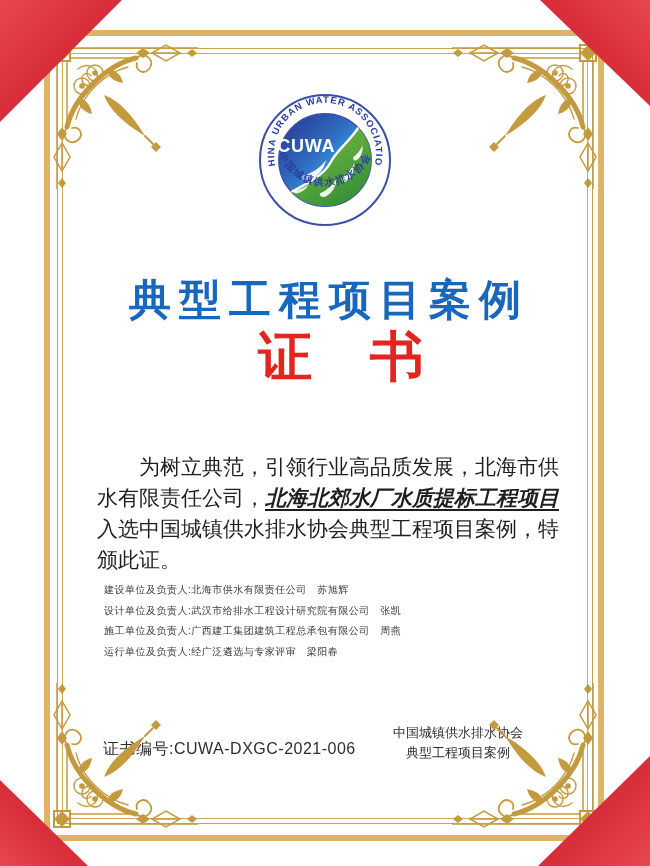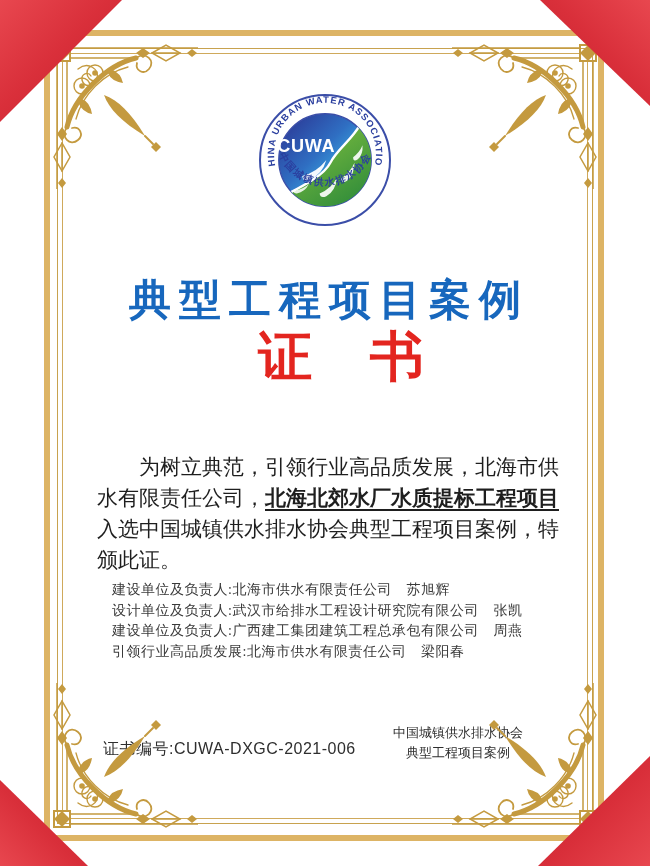--- a/index.html
+++ b/index.html
@@ -39,25 +39,25 @@
           width:134px; height:134px; z-index:3; }
   .title { position:absolute; top:244px; left:0; width:100%; text-align:center;
            font-size:42px; font-weight:bold; color:#1767bd; letter-spacing:8px;
            text-indent:8px; z-index:3;margin-top:28px; }
   .subtitle { position:absolute; top:321px; left:16px; width:100%; text-align:center;
            font-size:54px; font-weight:bold; color:#e3251f; letter-spacing:22px;
            text-indent:22px; z-index:3; }
   .body-text { position:absolute; top:431px; left:97px; width:462px;
            font-size:21px; line-height:31px; color:#1e1e1e; text-align:justify;
            text-indent:2em; z-index:3; }
-  .project { font-weight:bold; text-decoration:underline;
+  .project { font-weight:bold; font-style:italic; text-decoration:underline;
            text-underline-offset:4px; }
-  .parties { position:absolute; top:580px; left:112px; z-index:3;
-           font-family:Liberation Serif, serif;
-           font-size:14px; line-height:20.5px; color:#3a3a3a; letter-spacing:0.5px; }
+  .parties { position:absolute; top:580px; left:104px; z-index:3;
+           font-family:Liberation Sans, sans-serif;
+           font-size:10px; line-height:20.5px; color:#3a3a3a; letter-spacing:0.5px; }
   .cert-no { position:absolute; top:739px; left:103px; z-index:3;
            font-family:"Liberation Sans","DejaVu Sans",sans-serif;
            font-size:16px; color:#2e2e2e; letter-spacing:0.5px; }
   .issuer-block { position:absolute; top:723px; left:383px; width:150px;
            text-align:center; z-index:3;
            font-family:"Liberation Sans","DejaVu Sans",sans-serif;
            font-size:13px; line-height:20px; color:#2e2e2e; }
 </style>
 </head>
 <body>
@@ -153,22 +153,22 @@
   </svg>
 
   <div class="title">典型工程项目案例</div>
   <div class="subtitle">证 书</div>
 
   <p class="body-text"><span>为树立典范，引领行业高品质发展，北海市供水有限责任公司，</span><span class="project">北海北郊水厂水质提标工程项目</span><span>入选中国城镇供水排水协会典型工程项目案例，特颁此证。</span></p>
 
   <div class="parties">
     <div>建设单位及负责人:北海市供水有限责任公司　苏旭辉</div>
     <div>设计单位及负责人:武汉市给排水工程设计研究院有限公司　张凯</div>
-    <div>建设单位及负责人:广西建工集团建筑工程总承包有限公司　周燕</div>
-    <div>引领行业高品质发展:北海市供水有限责任公司　梁阳春</div>
+    <div>施工单位及负责人:广西建工集团建筑工程总承包有限公司　周燕</div>
+    <div>运行单位及负责人:经广泛遴选与专家评审　梁阳春</div>
   </div>
 
   <div class="cert-no"><span>证书编号:</span><span>CUWA-DXGC-2021-006</span></div>
 
   <div class="issuer-block">
     <div>中国城镇供水排水协会</div>
     <div>典型工程项目案例</div>
   </div>
 
 </div>

